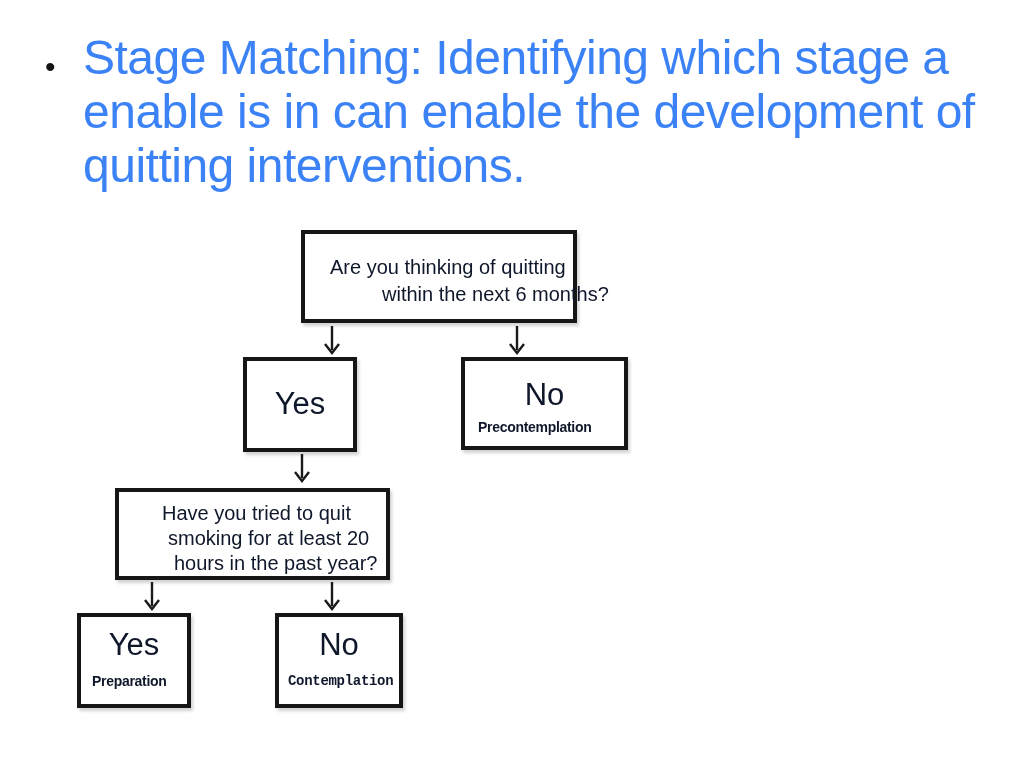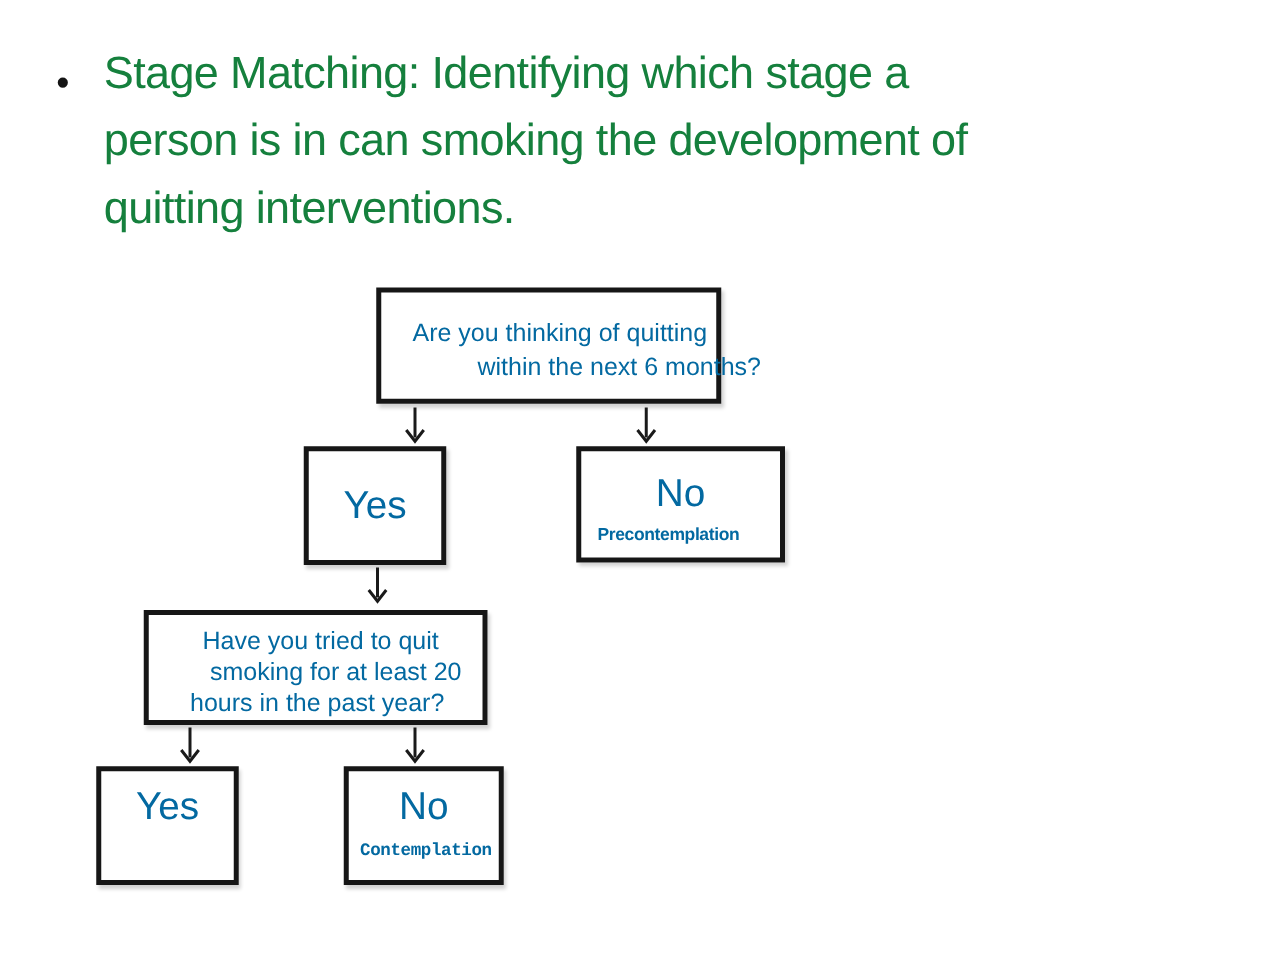--- a/index.html
+++ b/index.html
@@ -23,41 +23,41 @@
     left: 45px;
     top: 40px;
     font-size: 30px;
     line-height: 54px;
     color: #141414;
   }
   .bullet-text {
     position: absolute;
     left: 83px;
     top: 31px;
-    font-size: 36px;
+    font-size: 48px;
     line-height: 54px;
     letter-spacing: -0.5px;
-    color: #15803d;
+    color: #3b82f6;
   }
   .bullet-text .bline { white-space: nowrap; }
 
   
   .fbox {
     position: absolute;
     box-sizing: border-box;
     border: 4px solid #161616;
     background: #ffffff;
     box-shadow: 2px 3px 3px rgba(0,0,0,0.18);
   }
   .fline {
     position: absolute;
     white-space: nowrap;
     font-size: 20px;
     line-height: 26px;
-    color: #0369a1;
+    color: #0f172a;
   }
   .flabel {
     font-size: 31px;
     line-height: 30px;
   }
   .fstage {
     font-weight: bold;
     font-size: 14px;
     line-height: 28px;
     letter-spacing: -0.3px;
@@ -77,46 +77,47 @@
   }
 </style>
 </head>
 <body>
 
 <div class="slide">
 
   <span class="bullet-marker">•</span>
   <div class="bullet-text">
     <div class="bline">Stage Matching: Identifying which stage a</div>
-    <div class="bline">person is in can smoking the development of</div>
+    <div class="bline">enable is in can enable the development of</div>
     <div class="bline">quitting interventions.</div>
   </div>
 
   <div class="fbox" style="left:301px; top:230px; width:276px; height:93px;">
     <div class="fline" style="left:25px; top:20px;">Are you thinking of quitting</div>
     <div class="fline" style="left:77px; top:47px;">within the next 6 months?</div>
   </div>
 
   <div class="fbox" style="left:243px; top:357px; width:114px; height:95px;">
     <div class="fline flabel centerline" style="top:28px;">Yes</div>
   </div>
 
   <div class="fbox" style="left:461px; top:357px; width:167px; height:93px;">
     <div class="fline flabel centerline" style="top:19px;">No</div>
     <div class="fline fstage" style="left:13px; top:52px;">Precontemplation</div>
   </div>
 
   <div class="fbox" style="left:115px; top:488px; width:275px; height:92px;">
     <div class="fline" style="left:43px; top:8px;">Have you tried to quit</div>
     <div class="fline" style="left:49px; top:33px;">smoking for at least 20</div>
-    <div class="fline" style="left:33px; top:58px;text-align:center;">hours in the past year?</div>
+    <div class="fline" style="left:55px; top:58px;text-align:center;">hours in the past year?</div>
   </div>
 
   <div class="fbox" style="left:77px; top:613px; width:114px; height:95px;">
     <div class="fline flabel centerline" style="top:13px;">Yes</div>
+    <div class="fline fstage" style="left:11px; top:50px;">Preparation</div>
   </div>
 
   <div class="fbox" style="left:275px; top:613px; width:128px; height:95px;">
     <div class="fline flabel centerline" style="top:13px;">No</div>
     <div class="fline fstage" style="left:9px; top:50px;font-family:Liberation Mono, monospace;">Contemplation</div>
   </div>
 
   <svg class="arrow-layer" viewBox="0 0 1024 768" xmlns="http://www.w3.org/2000/svg">
     <g stroke="#1a1a1a" stroke-width="2.4" fill="none">
       <g>

